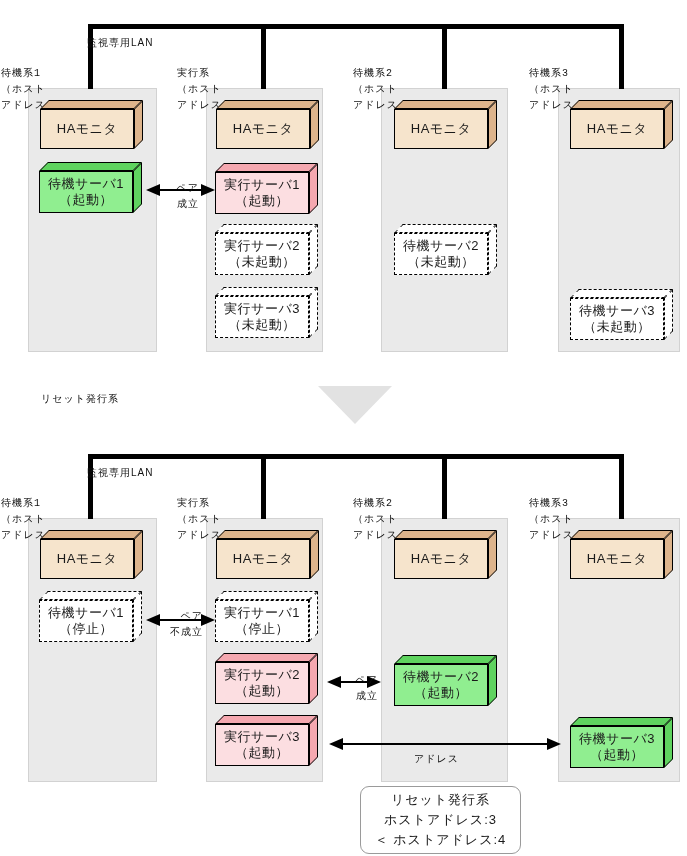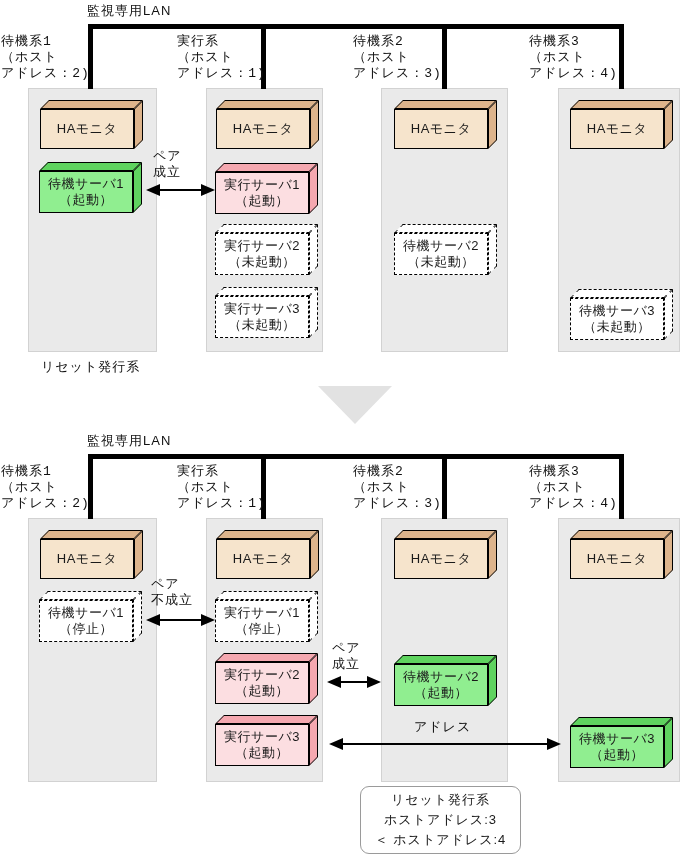--- a/index.html
+++ b/index.html
@@ -5,23 +5,23 @@
   * { box-sizing: border-box; margin: 0; padding: 0; }
   html,body { background:#fff; }
   body { font-family:"Liberation Sans", sans-serif; color:#1a1a1a; }
   #stage { position:relative; width:687px; height:856px; background:#fff; overflow:hidden; }
   .diagram { position:absolute; inset:0; }
 
   
   .col { position:absolute; background:#eaeaea; border:1px solid #d2d2d2; }
 
   
-  .lbl { position:absolute; font-size:13px; line-height:16px; letter-spacing:1px; color:#111; }
+  .lbl { position:absolute; font-size:10px; line-height:16px; letter-spacing:1px; color:#111;margin-top:32px; }
   .pre { white-space:pre-line;font-family:Liberation Mono, monospace; }
-  .ctr { text-align:left; }
+  .ctr { text-align:right; }
 
   
   .b3 { position:absolute; --w:94px; --h:42px; --d:9px;
         width:calc(var(--w) + var(--d)); height:calc(var(--h) + var(--d)); }
   .b3 .face { position:absolute; border:1.5px solid #000; }
   .b3 .front { left:0; top:var(--d); width:var(--w); height:var(--h);
         display:flex; flex-direction:column; align-items:center; justify-content:center;
         font-size:13px; line-height:16px; letter-spacing:0.5px; text-align:center; }
   .b3 .ftop { left:0; top:0; width:var(--w); height:var(--d);
         transform:skewX(-45deg); transform-origin:0 100%; }

